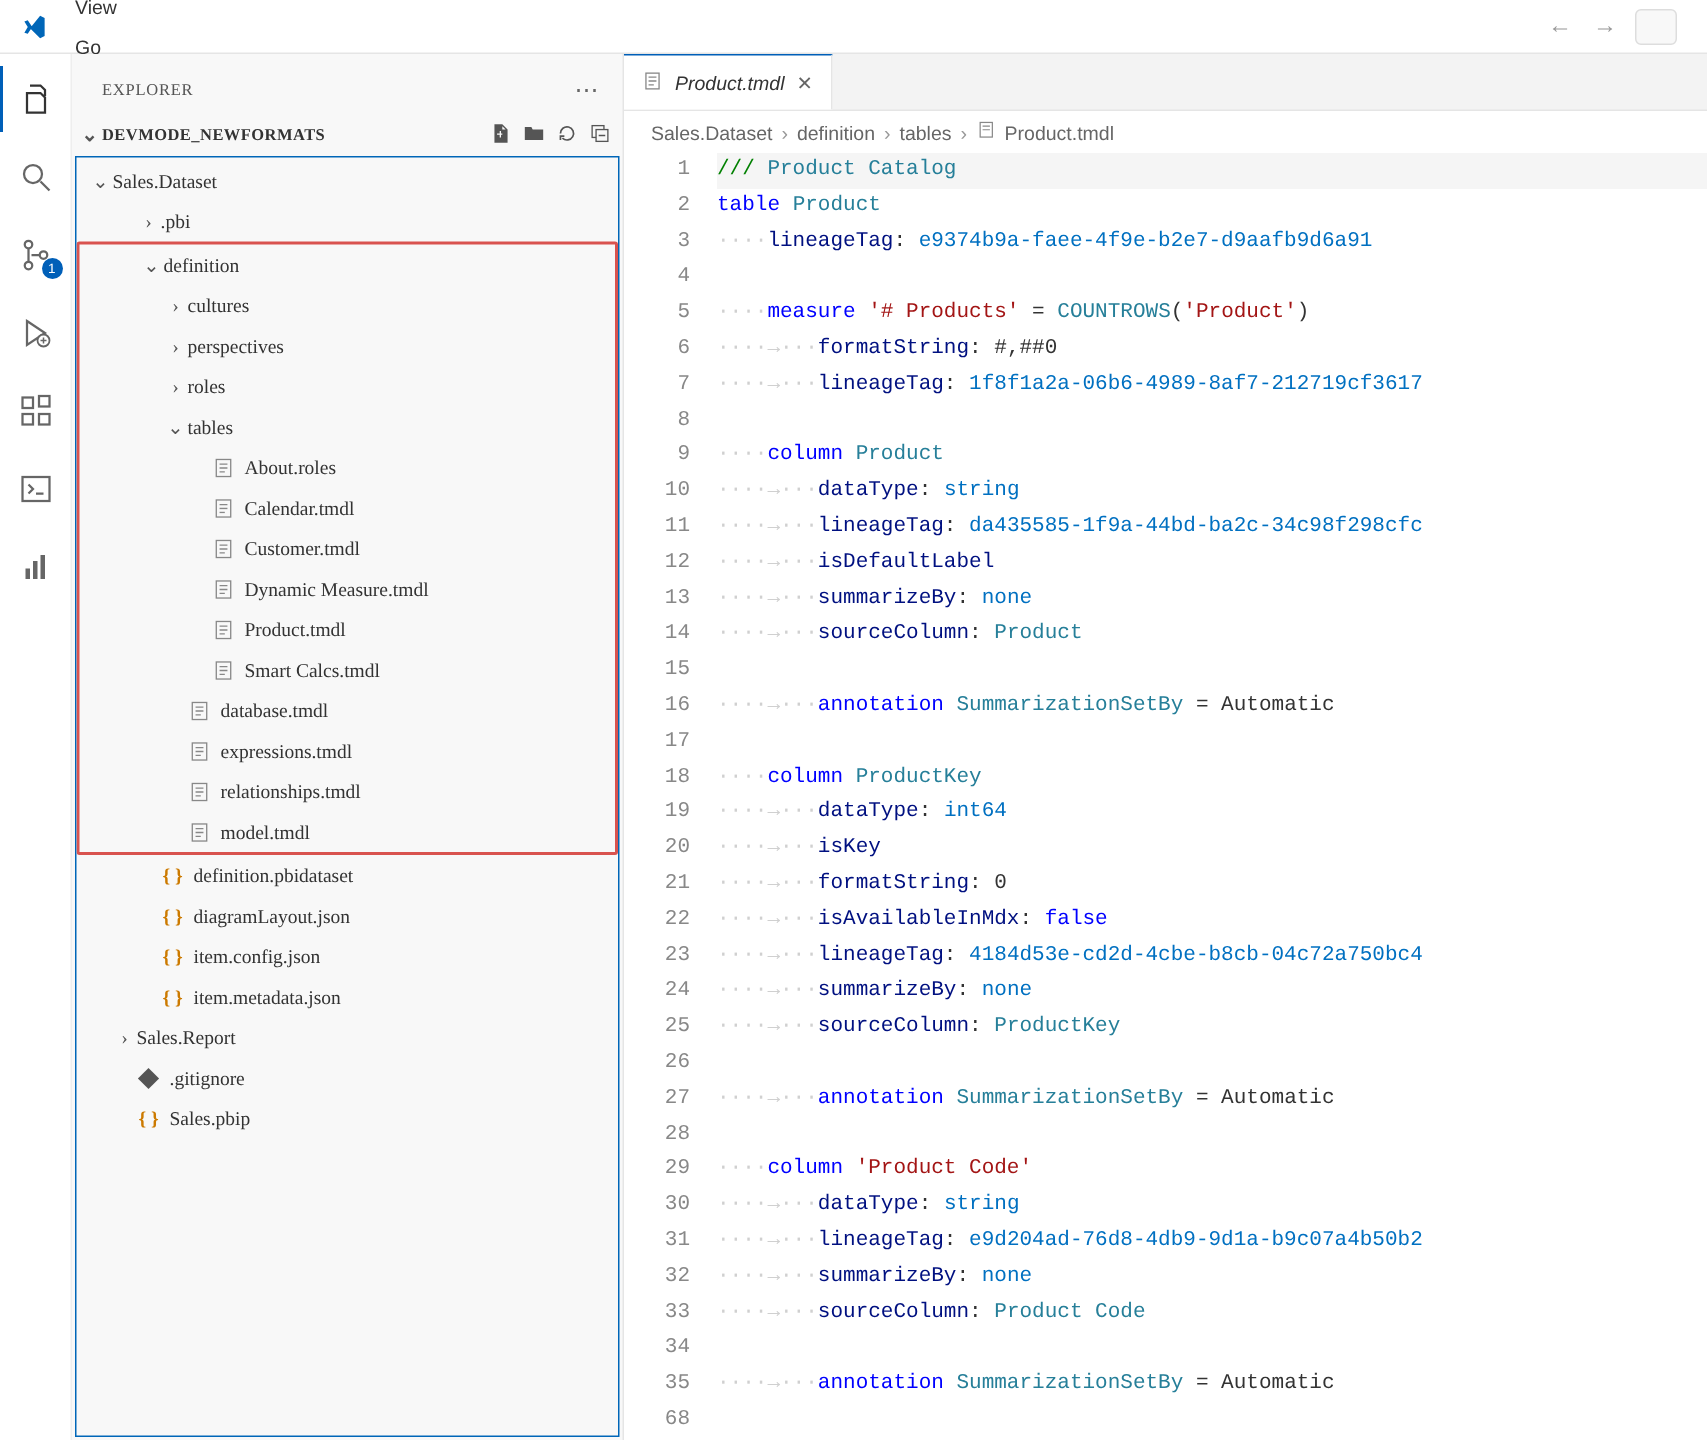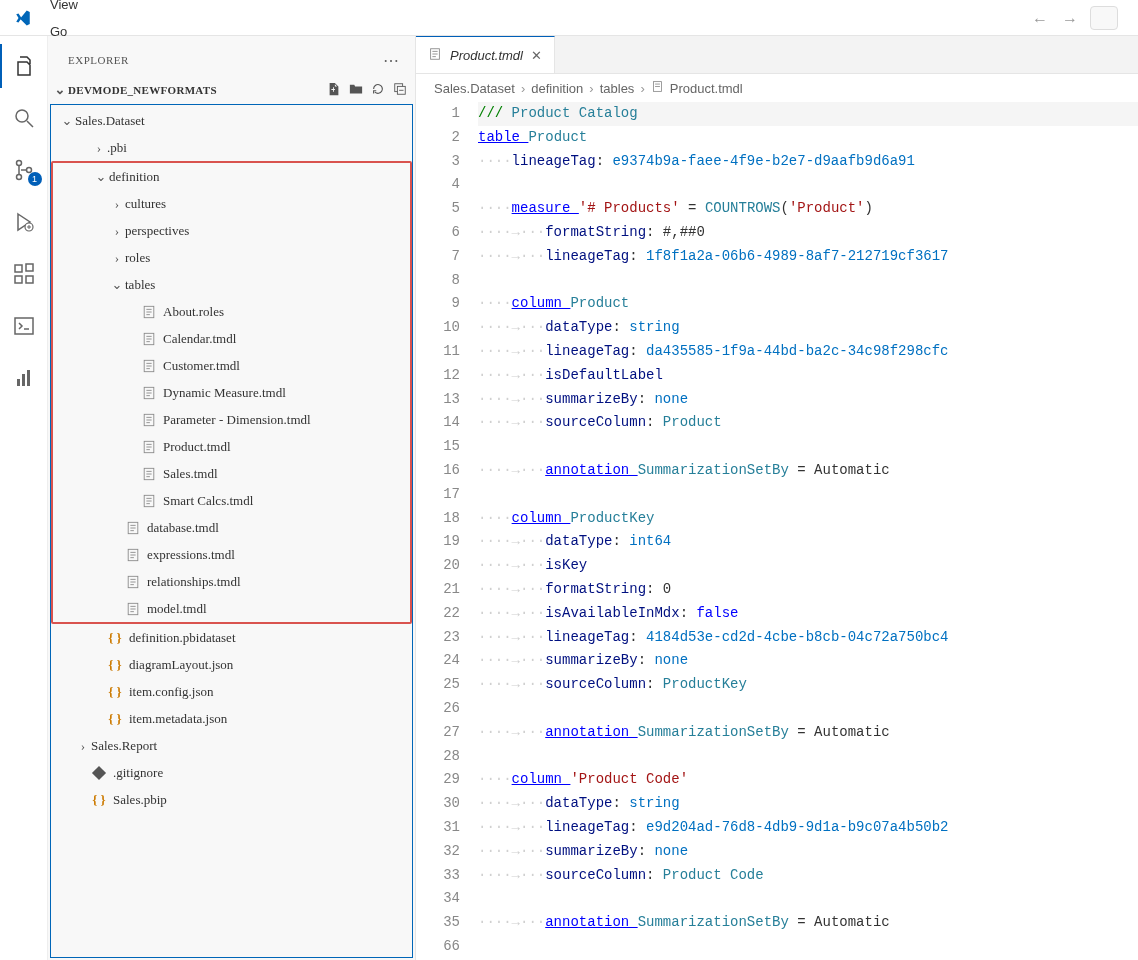--- a/index.html
+++ b/index.html
@@ -55,21 +55,21 @@
   .breadcrumb .sep { color:#999;}
   
   .code-area { flex:1; display:flex; overflow:hidden; font-family: Consolas, "Courier New", monospace; font-size:14px; line-height:23.8px;}
   .gutter { width:62px; text-align:right; padding-right:18px; color:#888; user-select:none; background:#fff;}
   .gutter div { height:23.8px; }
   .code { flex:1; overflow:auto; background:#fff; white-space:pre; color:#333;}
   .code .line { height:23.8px; }
   .line.hl { background:#f5f5f5; }
   
   .c-comment { color:#008000;}
-  .c-keyword { color:#0000ff;text-decoration:underline;}
+  .c-keyword { color:#0000ff;}
   .c-class   { color:#267f99;}
   .c-prop    { color:#001080;}
   .c-string  { color:#a31515;}
   .c-value   { color:#0070c1;}
   .c-guid    { color:#0070c1;}
   .c-lit     { color:#0000ff;}
   
   .whitespace { color:#d0d0d0; }
 </style>
 </head>
@@ -269,47 +269,21 @@
             <span class="indent" style="width:72px"></span>
             <span class="chev"></span>
             <span class="file-icon lines">
               <svg viewBox="0 0 16 16">
                 <rect x="2.5" y="1.5" width="11" height="13" fill="none" stroke="#888"></rect>
                 <line x1="5" y1="5" x2="11" y2="5" stroke="#888"></line>
                 <line x1="5" y1="8" x2="11" y2="8" stroke="#888"></line>
                 <line x1="5" y1="11" x2="9" y2="11" stroke="#888"></line>
               </svg>
             </span>
-            <span class="tree-label">Parameter - Dimension.tmdl</span>
-          </div>
-          <div class="tree-row">
-            <span class="indent" style="width:72px"></span>
-            <span class="chev"></span>
-            <span class="file-icon lines">
-              <svg viewBox="0 0 16 16">
-                <rect x="2.5" y="1.5" width="11" height="13" fill="none" stroke="#888"></rect>
-                <line x1="5" y1="5" x2="11" y2="5" stroke="#888"></line>
-                <line x1="5" y1="8" x2="11" y2="8" stroke="#888"></line>
-                <line x1="5" y1="11" x2="9" y2="11" stroke="#888"></line>
-              </svg>
-            </span>
             <span class="tree-label">Product.tmdl</span>
-          </div>
-          <div class="tree-row">
-            <span class="indent" style="width:72px"></span>
-            <span class="chev"></span>
-            <span class="file-icon lines">
-              <svg viewBox="0 0 16 16">
-                <rect x="2.5" y="1.5" width="11" height="13" fill="none" stroke="#888"></rect>
-                <line x1="5" y1="5" x2="11" y2="5" stroke="#888"></line>
-                <line x1="5" y1="8" x2="11" y2="8" stroke="#888"></line>
-                <line x1="5" y1="11" x2="9" y2="11" stroke="#888"></line>
-              </svg>
-            </span>
-            <span class="tree-label">Sales.tmdl</span>
           </div>
           <div class="tree-row">
             <span class="indent" style="width:72px"></span>
             <span class="chev"></span>
             <span class="file-icon lines">
               <svg viewBox="0 0 16 16">
                 <rect x="2.5" y="1.5" width="11" height="13" fill="none" stroke="#888"></rect>
                 <line x1="5" y1="5" x2="11" y2="5" stroke="#888"></line>
                 <line x1="5" y1="8" x2="11" y2="8" stroke="#888"></line>
                 <line x1="5" y1="11" x2="9" y2="11" stroke="#888"></line>
@@ -483,18 +457,18 @@
           <div>26</div>
           <div>27</div>
           <div>28</div>
           <div>29</div>
           <div>30</div>
           <div>31</div>
           <div>32</div>
           <div>33</div>
           <div>34</div>
           <div>35</div>
-          <div>66</div>
+          <div>68</div>
         </div>
       <div class="code" id="code"><div class="line hl"><span class="c-comment">/// </span><span class="c-class">Product</span><span class="c-comment"> </span><span class="c-class">Catalog</span></div><div class="line"><span class="c-keyword">table </span><span class="c-class">Product</span></div><div class="line"><span class="whitespace">····</span><span class="c-prop">lineageTag</span><span>: </span><span class="c-guid">e9374b9a-faee-4f9e-b2e7-d9aafb9d6a91</span></div><div class="line"></div><div class="line"><span class="whitespace">····</span><span class="c-keyword">measure </span><span class="c-string">'# Products'</span><span> = </span><span class="c-class">COUNTROWS</span><span>(</span><span class="c-string">'Product'</span><span>)</span></div><div class="line"><span class="whitespace">····→···</span><span class="c-prop">formatString</span><span>: #,##0</span></div><div class="line"><span class="whitespace">····→···</span><span class="c-prop">lineageTag</span><span>: </span><span class="c-guid">1f8f1a2a-06b6-4989-8af7-212719cf3617</span></div><div class="line"></div><div class="line"><span class="whitespace">····</span><span class="c-keyword">column </span><span class="c-class">Product</span></div><div class="line"><span class="whitespace">····→···</span><span class="c-prop">dataType</span><span>: </span><span class="c-value">string</span></div><div class="line"><span class="whitespace">····→···</span><span class="c-prop">lineageTag</span><span>: </span><span class="c-guid">da435585-1f9a-44bd-ba2c-34c98f298cfc</span></div><div class="line"><span class="whitespace">····→···</span><span class="c-prop">isDefaultLabel</span></div><div class="line"><span class="whitespace">····→···</span><span class="c-prop">summarizeBy</span><span>: </span><span class="c-value">none</span></div><div class="line"><span class="whitespace">····→···</span><span class="c-prop">sourceColumn</span><span>: </span><span class="c-class">Product</span></div><div class="line"></div><div class="line"><span class="whitespace">····→···</span><span class="c-keyword">annotation </span><span class="c-class">SummarizationSetBy</span><span> = Automatic</span></div><div class="line"></div><div class="line"><span class="whitespace">····</span><span class="c-keyword">column </span><span class="c-class">ProductKey</span></div><div class="line"><span class="whitespace">····→···</span><span class="c-prop">dataType</span><span>: </span><span class="c-value">int64</span></div><div class="line"><span class="whitespace">····→···</span><span class="c-prop">isKey</span></div><div class="line"><span class="whitespace">····→···</span><span class="c-prop">formatString</span><span>: 0</span></div><div class="line"><span class="whitespace">····→···</span><span class="c-prop">isAvailableInMdx</span><span>: </span><span class="c-lit">false</span></div><div class="line"><span class="whitespace">····→···</span><span class="c-prop">lineageTag</span><span>: </span><span class="c-guid">4184d53e-cd2d-4cbe-b8cb-04c72a750bc4</span></div><div class="line"><span class="whitespace">····→···</span><span class="c-prop">summarizeBy</span><span>: </span><span class="c-value">none</span></div><div class="line"><span class="whitespace">····→···</span><span class="c-prop">sourceColumn</span><span>: </span><span class="c-class">ProductKey</span></div><div class="line"></div><div class="line"><span class="whitespace">····→···</span><span class="c-keyword">annotation </span><span class="c-class">SummarizationSetBy</span><span> = Automatic</span></div><div class="line"></div><div class="line"><span class="whitespace">····</span><span class="c-keyword">column </span><span class="c-string">'Product Code'</span></div><div class="line"><span class="whitespace">····→···</span><span class="c-prop">dataType</span><span>: </span><span class="c-value">string</span></div><div class="line"><span class="whitespace">····→···</span><span class="c-prop">lineageTag</span><span>: </span><span class="c-guid">e9d204ad-76d8-4db9-9d1a-b9c07a4b50b2</span></div><div class="line"><span class="whitespace">····→···</span><span class="c-prop">summarizeBy</span><span>: </span><span class="c-value">none</span></div><div class="line"><span class="whitespace">····→···</span><span class="c-prop">sourceColumn</span><span>: </span><span class="c-class">Product Code</span></div><div class="line"></div><div class="line"><span class="whitespace">····→···</span><span class="c-keyword">annotation </span><span class="c-class">SummarizationSetBy</span><span> = Automatic</span></div><div class="line"></div></div>
     </div>
   </div>
 </div>
 
 </body></html>

